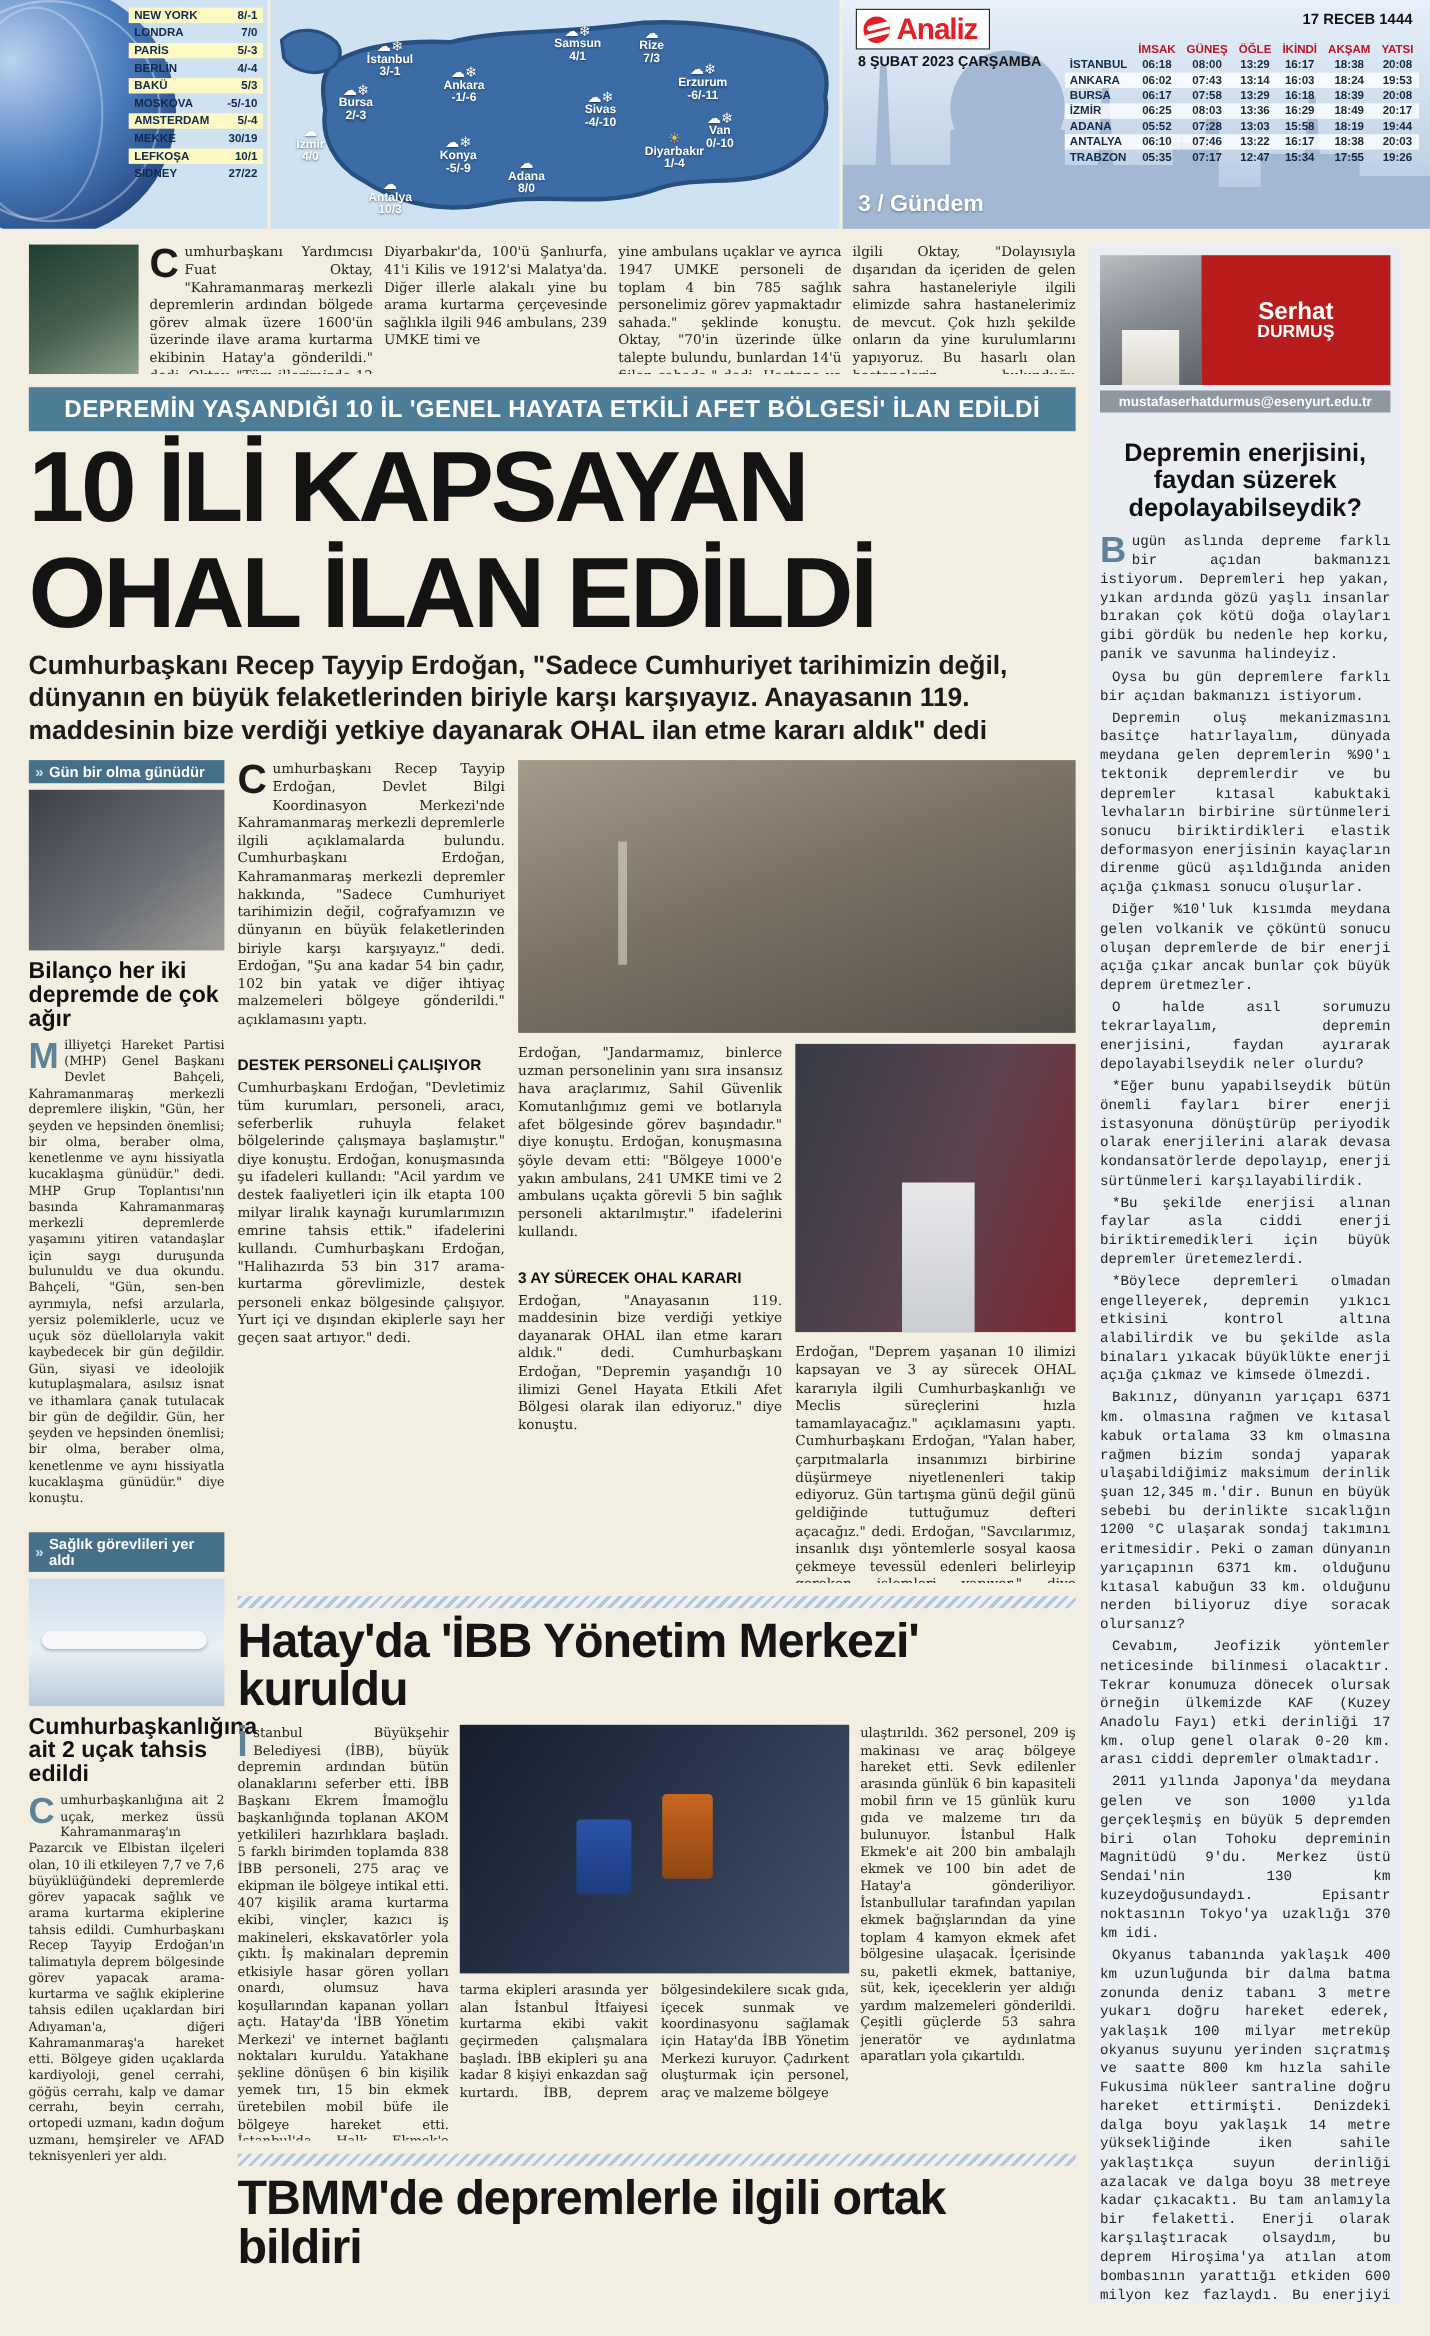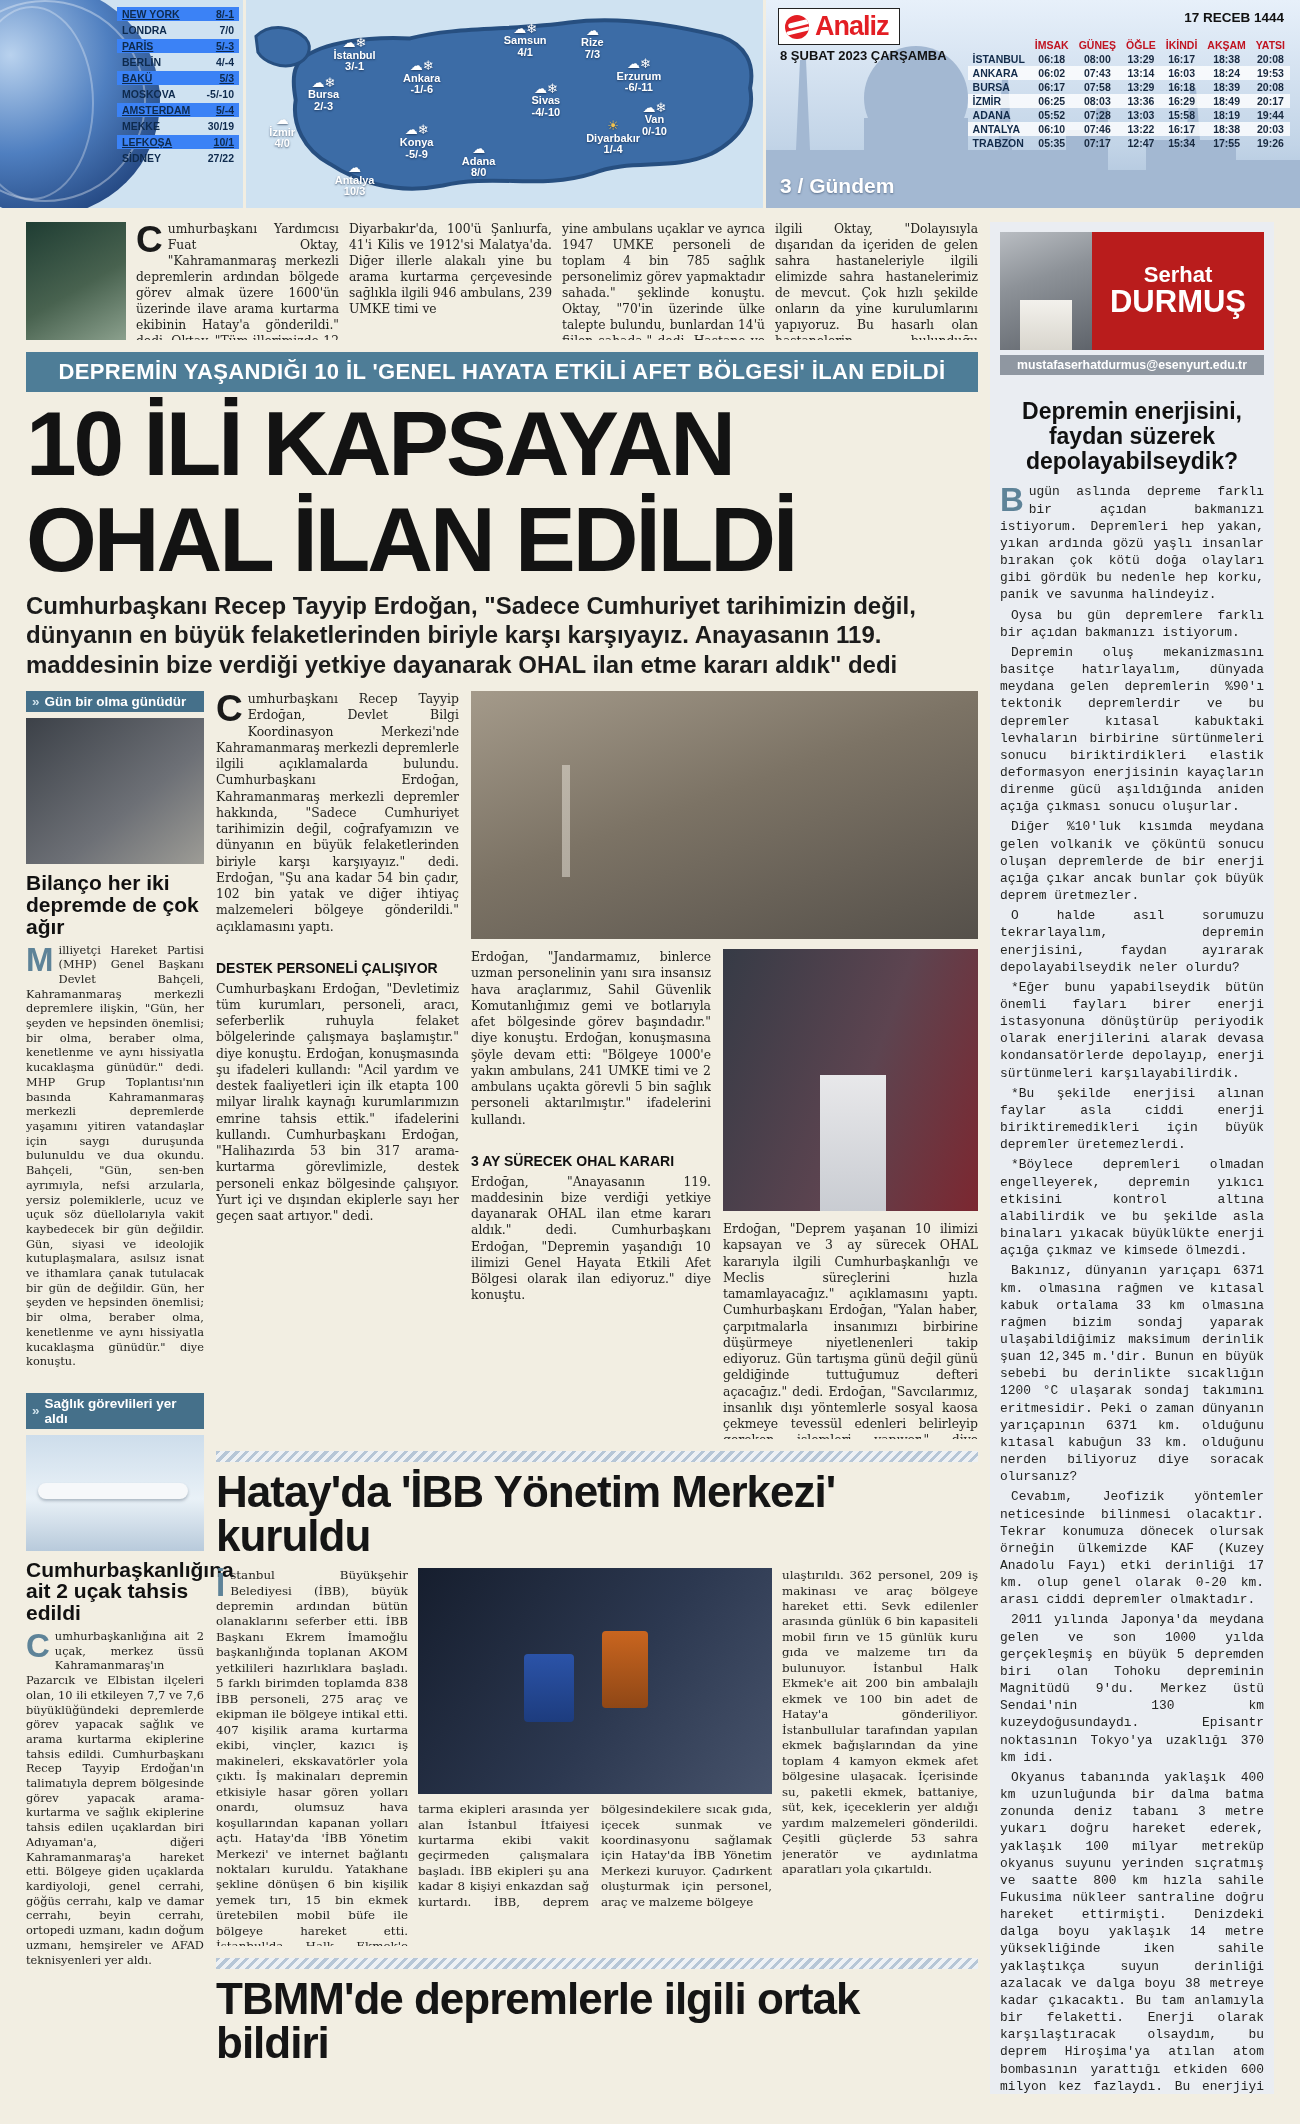--- a/index.html
+++ b/index.html
@@ -12,21 +12,21 @@
   .w-left{width:243px;position:relative;background:#cfe2f1;overflow:hidden;}
   .globe{position:absolute;left:-70px;top:-14px;width:230px;height:230px;border-radius:50%;
          background:radial-gradient(circle at 35% 30%,#b9d2ee,#4f7fc0 45%,#1e4079 85%);}
   .globe::after{content:"";position:absolute;inset:14px;border-radius:50%;
          border:2px solid rgba(255,255,255,.35);}
   .globe::before{content:"";position:absolute;left:40px;top:20px;width:120px;height:190px;
          border-radius:50%;border:2px solid rgba(255,255,255,.3);}
   .wlist{position:absolute;right:4px;top:7px;width:122px;font-family:"Liberation Sans",sans-serif;}
   .wrow{display:flex;justify-content:space-between;font-size:10.5px;font-weight:bold;
         color:#0e2a4d;padding:1px 5px;margin-bottom:2px;}
-  .wrow.alt{background:#3b82f6;text-decoration:underline;}
+  .wrow.alt{background:#fef9c3;}
   .w-map{width:517px;margin-left:3px;position:relative;background:#cfe2f1;overflow:hidden;}
   .w-map svg{position:absolute;left:0;top:6px;}
   .mcity{position:absolute;transform:translate(-50%,-50%);text-align:center;
          font-family:"Liberation Sans",sans-serif;color:#ffffff;line-height:1.05;
          text-shadow:0 1px 2px rgba(10,30,60,.6);white-space:nowrap;}
   .mcity .mic{display:block;font-size:13px;color:#fff;}
   .mcity .mic.sun{color:#f6c44d;}
   .mcity .mname{display:block;font-size:11px;font-weight:bold;}
   .mcity .mtemp{display:block;font-size:11px;font-weight:bold;}
   .w-right{flex:1;margin-left:3px;position:relative;overflow:hidden;
@@ -137,21 +137,21 @@
       font-size:37px;line-height:.8;padding:3px 5px 0 0;color:#1a1a1a;}
 
   
   .op-card{display:flex;height:118px;}
   .op-photo{width:92px;flex:none;background:linear-gradient(160deg,#b9bdc2 0%,#8d9298 40%,#5f646b 100%);position:relative;}
   .op-photo::after{content:"";position:absolute;left:22%;bottom:0;width:56%;height:42%;
       background:linear-gradient(#f3f1ec,#d8d5cd);}
   .op-name{flex:1;background:#b91c1c;color:#fff;display:flex;flex-direction:column;
       align-items:center;justify-content:center;font-family:"Liberation Sans",sans-serif;}
   .op-first{font-size:22px;font-weight:800;line-height:1.05;}
-  .op-last{font-size:31px;font-weight:900;line-height:1.05;}
+  .op-last{font-size:16px;font-weight:900;line-height:1.05;}
   .op-email{background:#8f97a1;color:#fff;font-family:"Liberation Sans",sans-serif;
       font-weight:bold;font-size:12.3px;text-align:center;padding:3px 0;margin-top:5px;}
   .op-headline{font-family:"Liberation Sans",sans-serif;font-weight:900;font-size:23px;
       line-height:1.08;text-align:center;color:#111;margin:24px 2px 10px 2px;}
   .op-body{font-size:12.9px;line-height:1.33;text-align:justify;}
   .op-body p{margin:0 0 3px 0;text-indent:11px;font-family:Liberation Mono, monospace;}
   .op-body p.first{text-indent:0;}
 </style>
 </head>
 <body>

